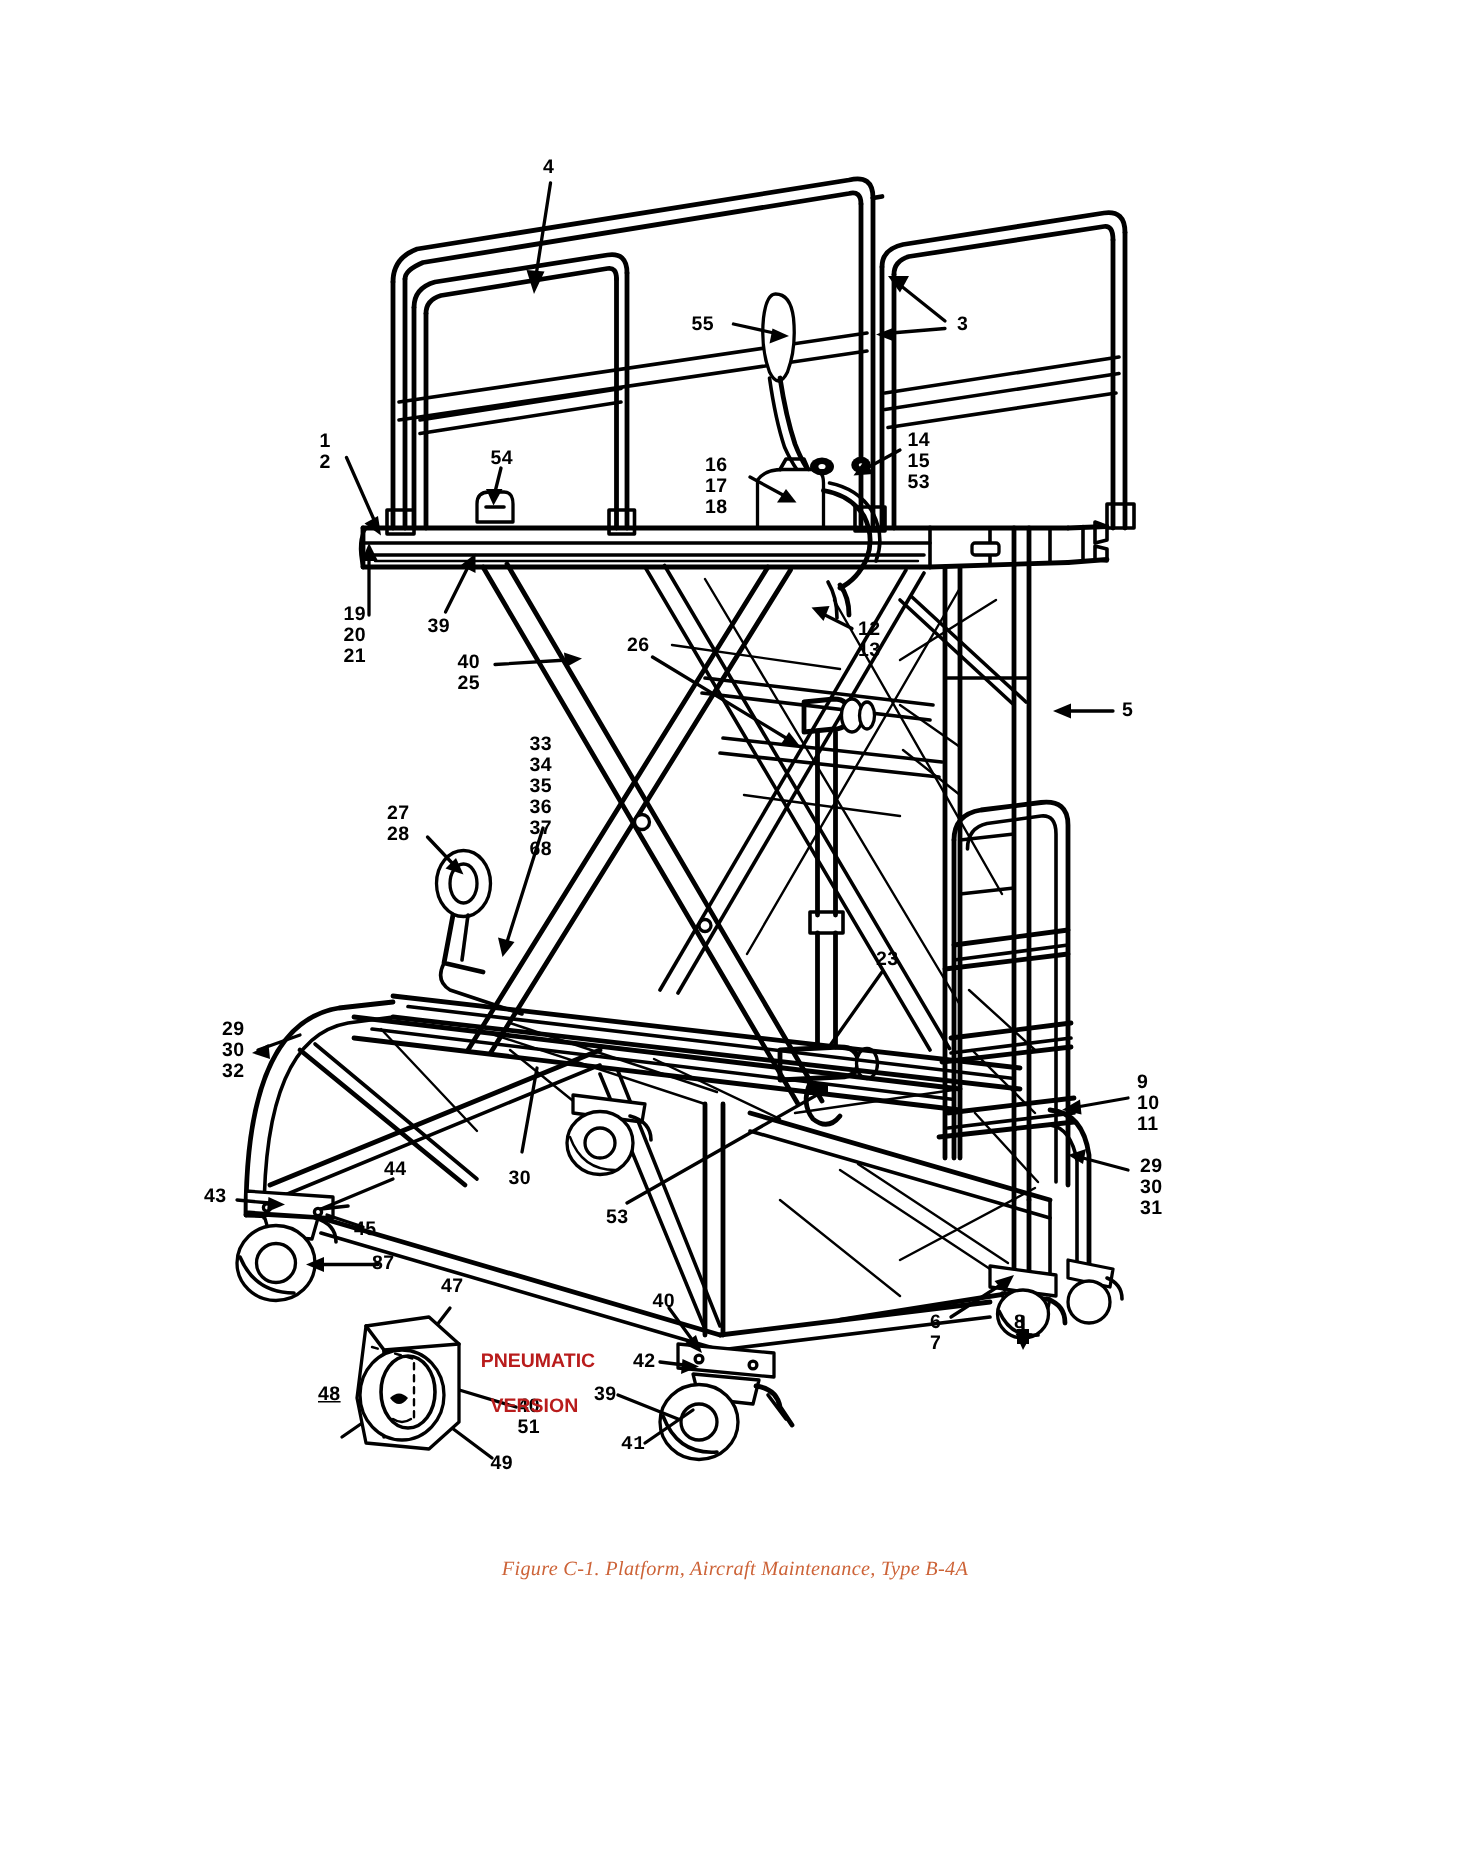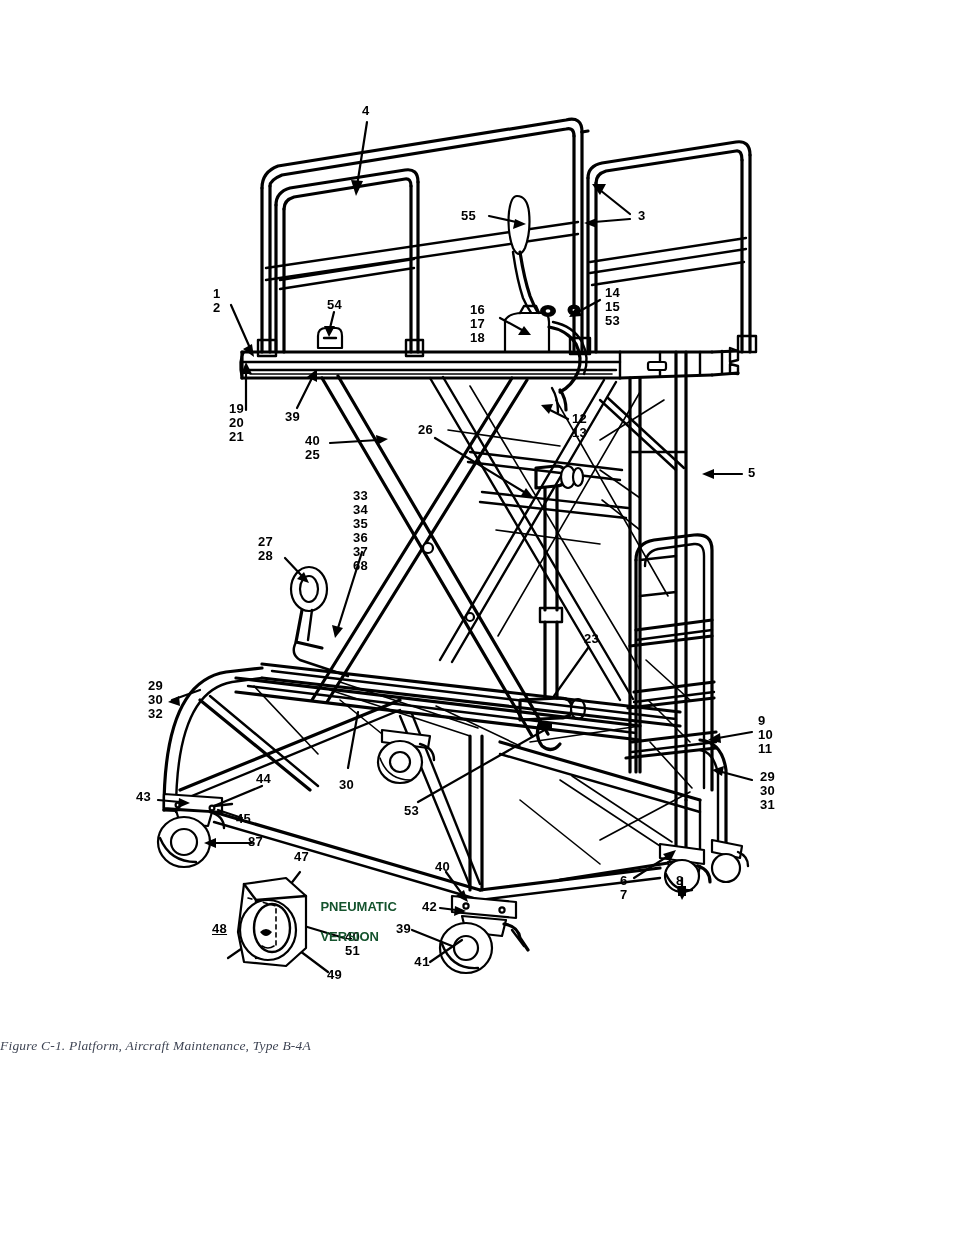--- a/index.html
+++ b/index.html
@@ -31,33 +31,34 @@
     color: #000;
     white-space: pre;
     letter-spacing: 0.3px;
   }
   .inset-label {
     position: absolute;
     font-family: "Liberation Sans", sans-serif;
     font-weight: bold;
     font-size: 13px;
     line-height: 15px;
-    color: #14532d;
-    text-align: left;
+    color: #b91c1c;
+    text-align: center;
     white-space: pre;
   }
   .caption {
     position: absolute;
     left: 0;
     top: 1038px;
     width: 980px;
+    text-align: center;
     font-family: "Liberation Serif", serif;
     font-style: italic;
     font-size: 13.5px;
-    color: #0f172a;
+    color: #c2410c;
     opacity: 0.82;
     filter: blur(0.35px);
     letter-spacing: 0.2px;
   }
   
   .ln { fill: none; stroke: #000; stroke-linecap: round; stroke-linejoin: round; }
   .w1 { stroke-width: 1.6; }
   .w2 { stroke-width: 2.4; }
   .w3 { stroke-width: 3.2; }
   .fillblk { fill: #000; stroke: none; }

